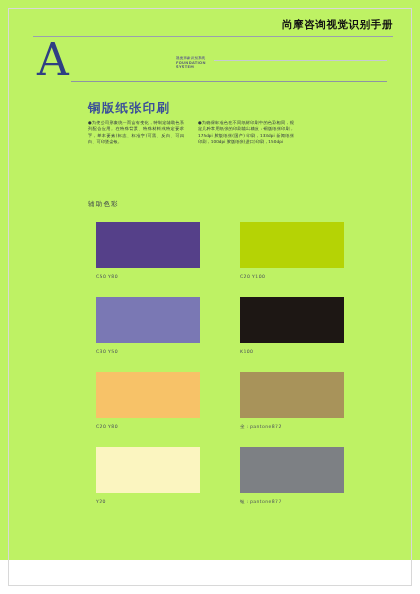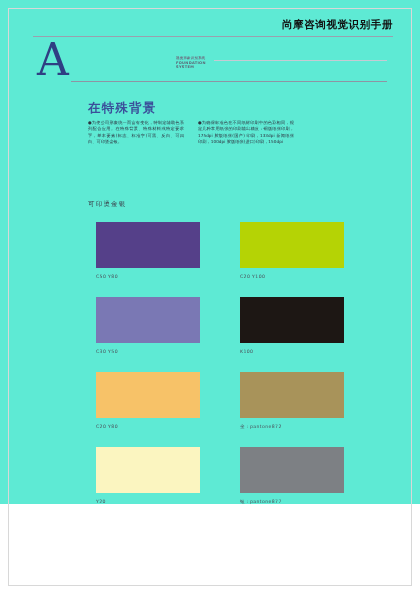--- a/index.html
+++ b/index.html
@@ -13,22 +13,22 @@
     font-family: "DejaVu Sans", "Liberation Sans", sans-serif;
     color: #1a1a1a;
     position: relative;
     overflow: hidden;
   }
 
   .page {
     position: absolute;
     left: 0; top: 0;
     width: 420px;
-    height: 504px;
-    background: #5eead4;
+    height: 560px;
+    background: #bef264;
     box-sizing: border-box;
   }
 
   
   .page-frame {
     position: absolute;
     left: 8px;
     top: 8px;
     width: 404px;
     height: 578px;
@@ -201,28 +201,28 @@
     <div class="sec-letter">A</div>
     <div class="sec-en">
       <span class="en-cn">视觉形象识别系统</span>
       <span>FOUNDATION</span><br>
       <span>SYSTEM</span>
     </div>
     <div class="sec-rule-top"></div>
     <div class="sec-rule-bottom"></div>
   </div>
 
-  <div class="sub-head">在特殊背景</div>
+  <div class="sub-head">铜版纸张印刷</div>
 
   <div class="intro">
     <div class="intro-col">●为使公司形象统一而富有变化，特制定辅助色系列配合应用。在特殊背景、特殊材料或特定要求下，基本要素(标志、标准字)可黑、反白、可四白、可印烫金银。</div>
     <div class="intro-col">●为确保标准色在不同纸材印刷中的色彩相同，规定几种常用纸张的印刷输出精度：铜版纸张印刷，175dpi 胶版纸张(国产) 印刷，133dpi 新闻纸张印刷，100dpi 胶版纸张(进口)印刷，150dpi</div>
   </div>
 
-  <div class="swatch-label">可印烫金银</div>
+  <div class="swatch-label">辅助色彩</div>
 
   <div class="swatch-grid">
 
     <div class="swatch-cell">
       <span class="swatch-chip" style="background-color: rgb(85, 64, 137);"></span>
       <div class="swatch-caption">C50 Y80</div>
     </div>
 
     <div class="swatch-cell">
       <span class="swatch-chip" style="background-color: rgb(181, 211, 5);"></span>

